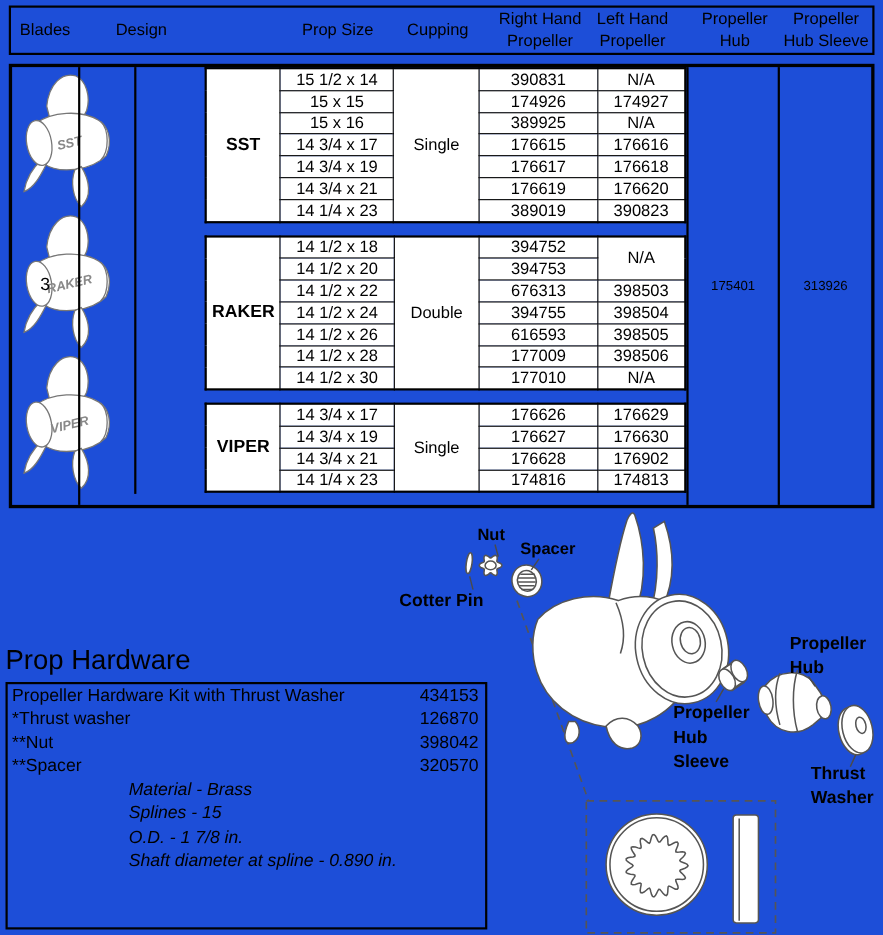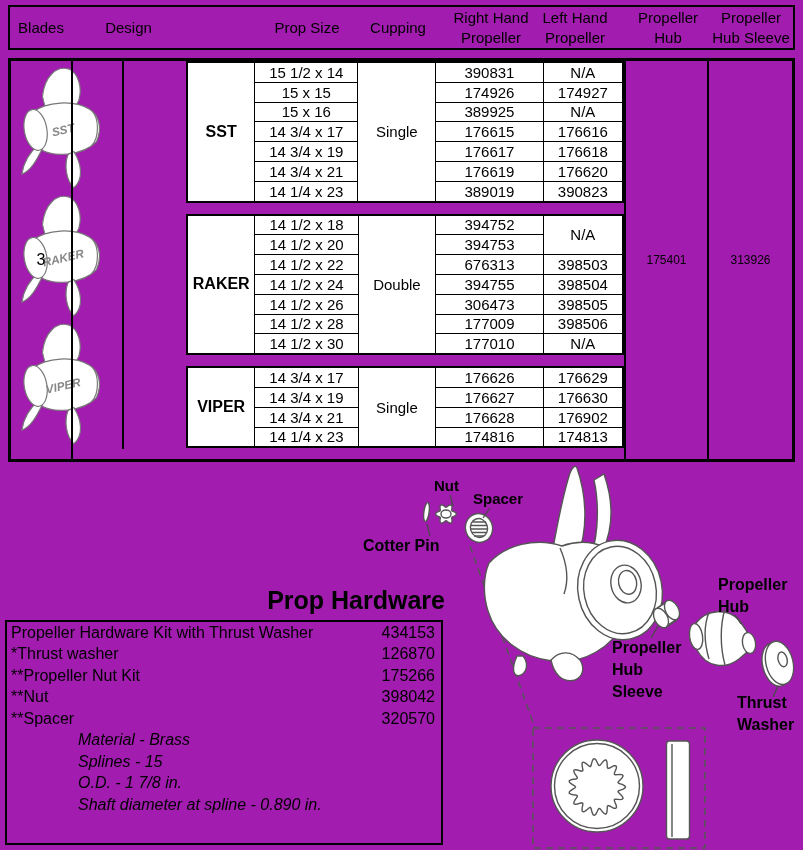--- a/index.html
+++ b/index.html
@@ -1,16 +1,16 @@
 <!DOCTYPE html>
 <html><head>
 <meta charset="utf-8">
 <style>
   html,body{margin:0;padding:0;background:#fff;}
-  #page{position:relative;width:803px;height:850px;background:#a21caf;
+  #page{position:relative;width:803px;height:850px;background:#1d4ed8;
         font-family:"Liberation Sans","DejaVu Sans",sans-serif;color:#000;overflow:hidden;}
 
   
   #col-header{position:absolute;left:8px;top:5px;width:783px;height:41px;border:2px solid #000;}
   .hcell{position:absolute;top:0;height:100%;display:flex;align-items:center;justify-content:center;
          text-align:center;font-size:15px;line-height:1.3;white-space:pre-line;}
 
   
   #main-table{position:absolute;left:8px;top:58px;width:781px;height:398px;border:3px solid #000;}
   .vcell{position:absolute;top:0;height:100%;display:flex;align-items:center;justify-content:center;
@@ -22,28 +22,28 @@
   #sleeve-cell{left:698px;width:83px;}
   #sections{position:absolute;left:175px;top:0;width:438px;height:100%;}
   table.section{border-collapse:collapse;border:2px solid #000;margin-bottom:11px;table-layout:fixed;}
   table.section td{border:1.5px solid #000;height:18.8px;text-align:center;font-size:15px;padding:0 2px;
                    background:#fff;}
   table.section td.name{font-weight:bold;font-size:16px;}
   .design-img{width:108px;height:128px;}
   .design-img svg{width:100%;height:100%;}
 
   
-  #hw-title{position:absolute;left:5px;top:586px;width:440px;text-align:right;
-            font-size:25px;font-weight:bold;}
+  #hw-title{position:absolute;left:5px;top:586px;width:440px;text-align:left;
+            font-size:25px;font-weight:normal;}
   #hw-box{position:absolute;left:5px;top:620px;width:434px;height:221px;border:2px solid #000;
           font-size:16px;}
   .hw-row{display:flex;justify-content:space-between;height:21.5px;align-items:center;
           padding:0 6px 0 4px;}
   .hw-note{height:21.5px;display:flex;align-items:center;padding-left:71px;
-           font-style:italic;}
+           font-style:italic;margin-left:39px;}
 
   
   #diagram{position:absolute;left:355px;top:460px;width:448px;height:390px;}
   #diagram svg{width:100%;height:100%;}
   .dlabel{font-family:"Liberation Sans","DejaVu Sans",sans-serif;font-weight:bold;font-size:16px;fill:#000;}
   .dlabel.sm{font-size:15px;}
   .ln{stroke:#4a4a4a;stroke-width:1.3;fill:none;}
   .art{stroke:#555;stroke-width:1.4;fill:#fff;}
   .artl{stroke:#555;stroke-width:1.4;fill:none;}
 </style>
@@ -178,21 +178,21 @@
               <td class="num">676313</td>
               <td class="num">398503</td>
             </tr>
             <tr>
               <td class="size">14 1/2 x 24</td>
               <td class="num">394755</td>
               <td class="num">398504</td>
             </tr>
             <tr>
               <td class="size">14 1/2 x 26</td>
-              <td class="num">306473</td>
+              <td class="num">616593</td>
               <td class="num">398505</td>
             </tr>
             <tr>
               <td class="size">14 1/2 x 28</td>
               <td class="num">177009</td>
               <td class="num">398506</td>
             </tr>
             <tr>
               <td class="size">14 1/2 x 30</td>
               <td class="num">177010</td>
@@ -240,24 +240,20 @@
 
   <div id="hw-title">Prop Hardware</div>
   <div id="hw-box">
     <div class="hw-row">
       <span>Propeller Hardware Kit with Thrust Washer</span>
       <span>434153</span>
     </div>
     <div class="hw-row">
       <span>*Thrust washer</span>
       <span>126870</span>
-    </div>
-    <div class="hw-row">
-      <span>**Propeller Nut Kit</span>
-      <span>175266</span>
     </div>
     <div class="hw-row">
       <span>**Nut</span>
       <span>398042</span>
     </div>
     <div class="hw-row">
       <span>**Spacer</span>
       <span>320570</span>
     </div>
     <div class="hw-note">Material - Brass</div>

